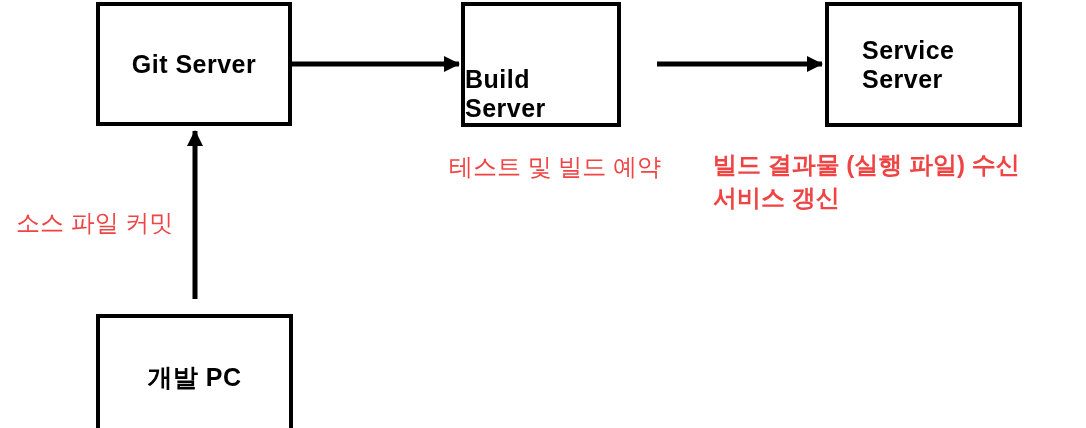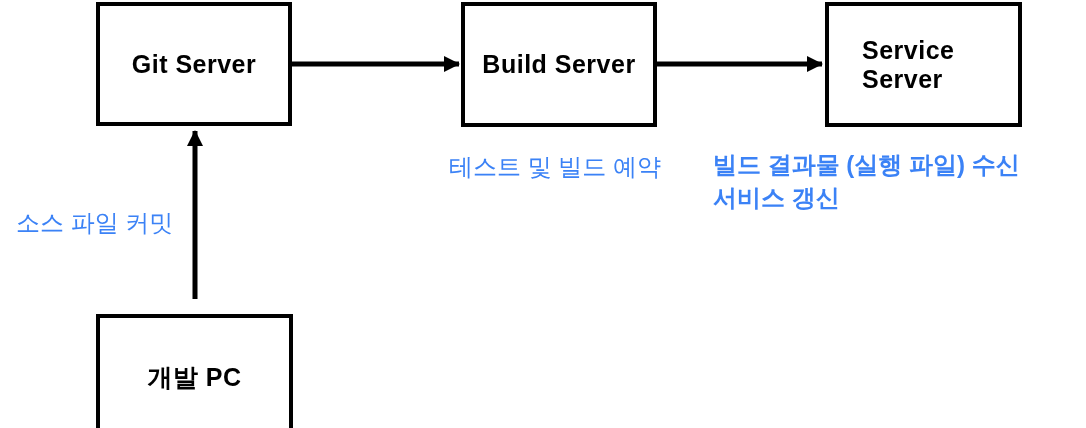--- a/index.html
+++ b/index.html
@@ -29,28 +29,28 @@
     background: #ffffff;
     display: flex;
     align-items: center;
     justify-content: center;
     font-weight: bold;
     font-size: 25px;
     color: #000000;
     letter-spacing: 0.5px;
   }
   .node-git     { left: 96px;  top: 2px;   width: 196px; height: 124px; }
-  .node-build   { left: 461px; top: 2px;   width: 196px; height: 125px; }
+  .node-build   { left: 461px; top: 2px;   width: 160px; height: 125px; align-items: flex-end; }
   .node-service { left: 825px; top: 2px;   width: 197px; height: 125px; padding-left: 33px; }
   .node-devpc   { left: 96px;  top: 314px; width: 197px; height: 126px; }
   .edge-label {
     position: absolute;
     font-size: 24px;
     line-height: 33px;
-    color: #3b82f6;
+    color: #ef4444;
     white-space: pre-line;
   }
   .label-commit   { left: 16px;  top: 206px; }
   .label-schedule { left: 449px; top: 150px; }
   .label-deploy   { left: 713px; top: 148px; font-weight: bold; }
 </style>
 </head>
 <body>
 
 <div class="canvas">

